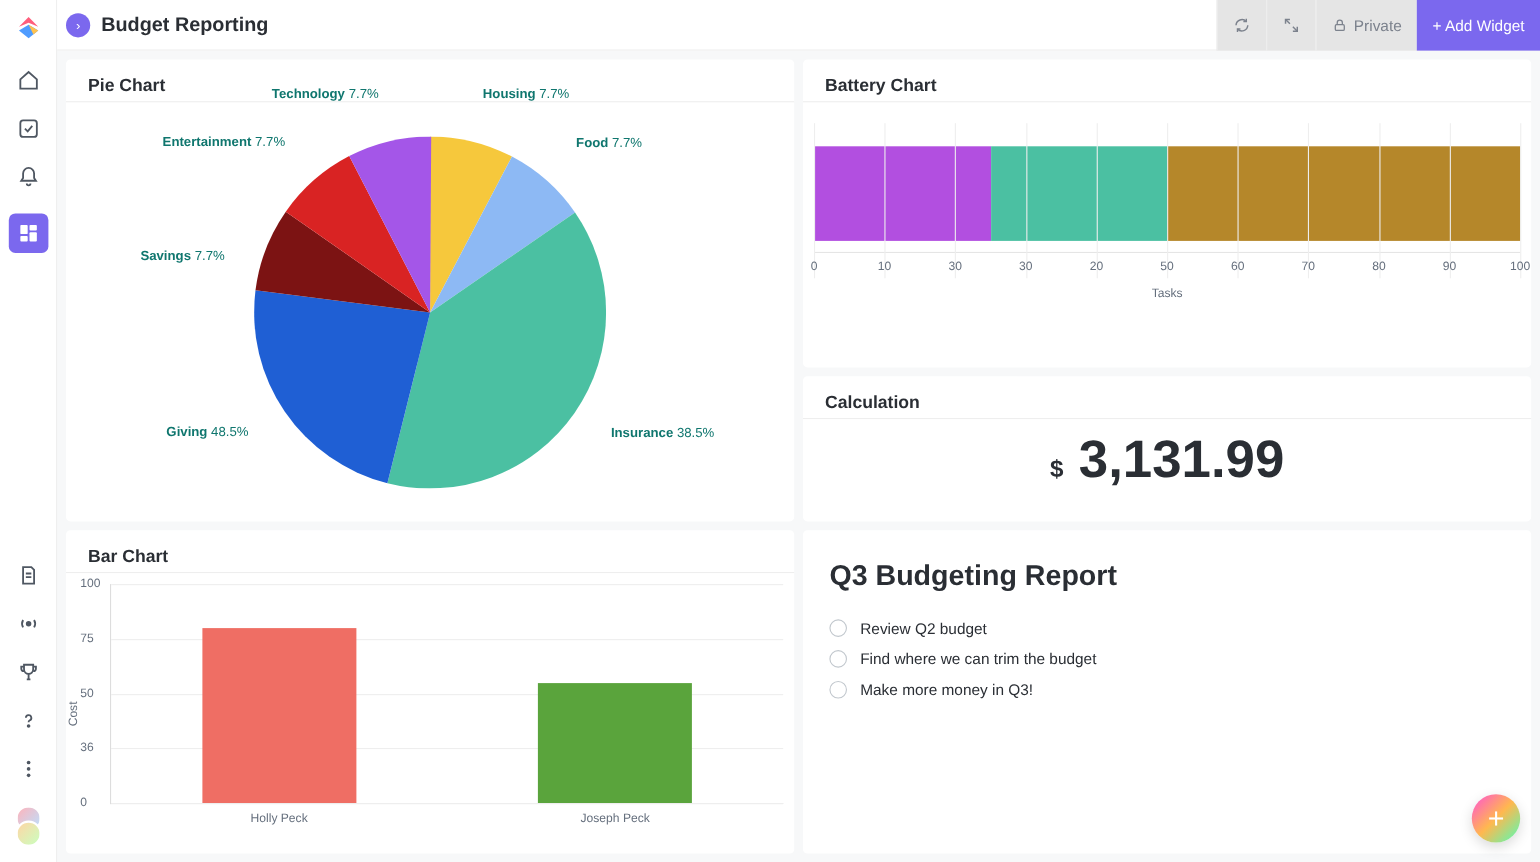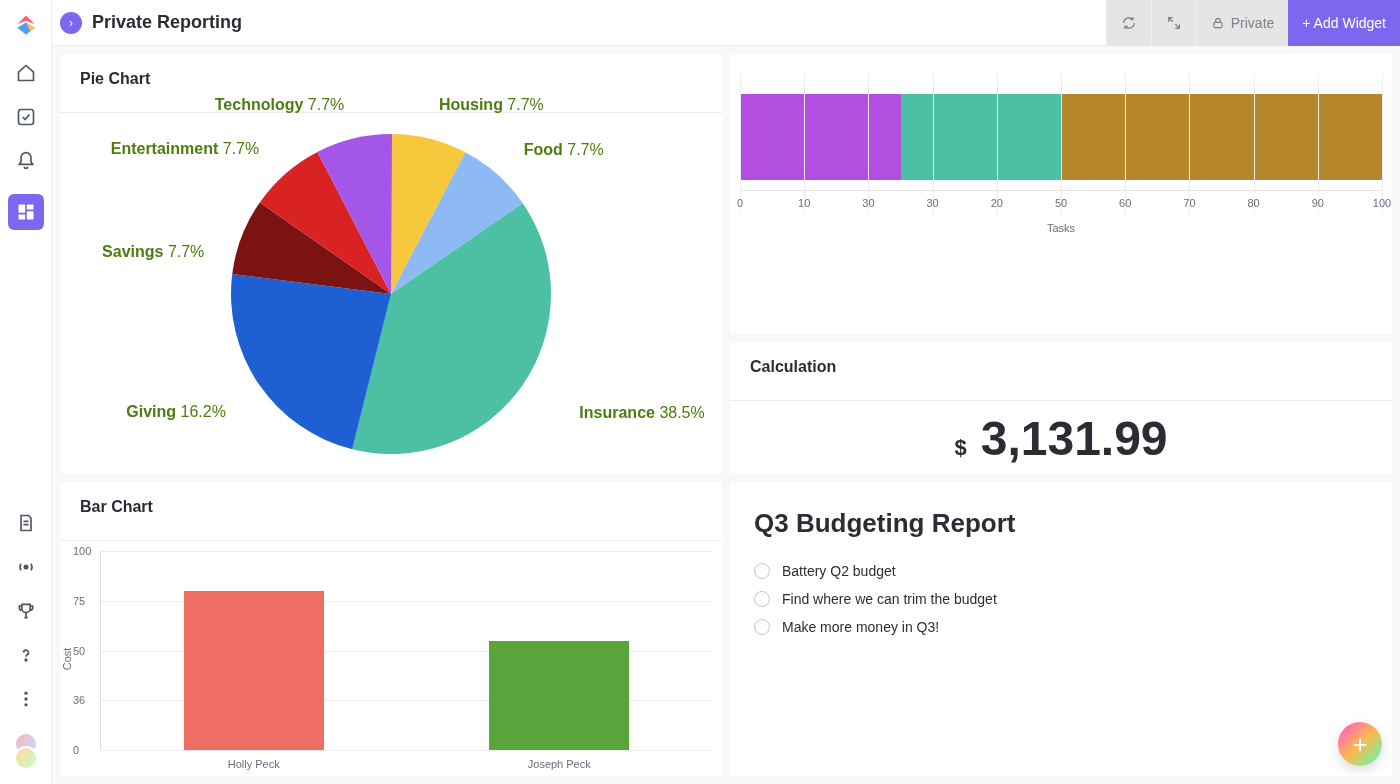--- a/index.html
+++ b/index.html
@@ -17,30 +17,30 @@
 
 .topbar { position:absolute; left:52px; top:0; right:0; height:46px; background:#fff; display:flex; align-items:center; padding:0 0 0 8px; border-bottom:1px solid #eee; }
 .topbar .collapse { width:22px; height:22px; border-radius:50%; background:#7b68ee; color:#fff; display:flex; align-items:center; justify-content:center; font-size:12px; margin-right:10px; cursor:pointer; }
 .topbar .title { font-size:18px; font-weight:700; color:#2a2e34; }
 .topbar .actions { margin-left:auto; display:flex; align-items:center; }
 .topbar .tb-btn { height:46px; padding:0 14px; display:flex; align-items:center; justify-content:center; border-left:1px solid #eee; color:#7c828d; font-size:14px; cursor:pointer; background:#e5e5e5; gap:6px; }
 .topbar .add-widget { background:#7b68ee; color:#fff; border:none; font-weight:500; }
 
 .grid { position:absolute; left:52px; top:46px; right:0; bottom:0; padding:8px; display:grid; grid-template-columns: 1fr 1fr; grid-template-rows: 420px 1fr; gap:8px; }
 .card { background:#fff; border-radius:4px; display:flex; flex-direction:column; }
-.card-header { padding:16px 20px 24px; font-size:16px; font-weight:700; color:#2a2e34; border-bottom:1px solid #eee; }
+.card-header { padding:16px 20px 4px; font-size:16px; font-weight:700; color:#2a2e34; border-bottom:1px solid #eee; }
 .card-body { flex:1; position:relative; padding:10px 14px; }
 
 .right-col { display:flex; flex-direction:column; gap:8px; }
 .battery-card { height:280px; }
 .calc-card { height:132px; }
 
 .pie-area { width:100%; height:100%; position:relative; }
 .pie-svg { position:absolute; left:50%; top:50%; transform:translate(-50%,-50%); }
-.pie-label { position:absolute; font-size:16px; font-weight:700; color:#4d7c0f; white-space:nowrap; }
+.pie-label { position:absolute; font-size:12px; font-weight:700; color:#0f766e; white-space:nowrap; }
 
 .battery-area { position:relative; height:100%; padding:40px 10px 0; }
 .battery-bar { height:86px; display:flex; width:100%; }
 .battery-seg { height:100%; }
 .battery-axis { position:relative; height:24px; margin-top:10px; border-top:1px solid #e5e5e5; }
 .battery-tick { position:absolute; font-size:11px; color:#656f7d; transform:translateX(-50%); top:6px; }
 .battery-gl { position:absolute; top:-118px; bottom:0; width:1px; background:#eee; }
 .battery-xlabel { text-align:center; font-size:11px; color:#656f7d; margin-top:8px; }
 
 .calc-value { display:flex; align-items:baseline; justify-content:center; height:100%; gap:14px; }
@@ -132,21 +132,21 @@
       </div>
     <div class="avatar-group">
         <div class="av av1"></div>
         <div class="av av2"></div>
       </div>
   </div>
 </div>
 
 <div class="topbar">
   <div class="collapse">›</div>
-  <div class="title">Private Reporting</div>
+  <div class="title">Budget Reporting</div>
   <div class="actions">
     <div class="tb-btn">
         <svg width="16" height="16" viewBox="0 0 24 24" fill="none" stroke="currentColor" stroke-width="2">
           <path d="M4 12 a8 8 0 0 1 14-5 M20 12 a8 8 0 0 1-14 5"></path>
           <path d="M18 3 v4 h-4 M6 21 v-4 h4"></path>
         </svg>
       </div>
     <div class="tb-btn">
         <svg width="16" height="16" viewBox="0 0 24 24" fill="none" stroke="currentColor" stroke-width="2">
           <path d="M4 10 V4 h6 M20 14 v6 h-6"></path>
@@ -175,30 +175,31 @@
           <path d="M 0 0 L 9.797174393178826e-15 -160 A 160 160 0 0 1 74.42417249239332 -141.63700981319283 Z" fill="#f6c83c"></path>
           <path d="M 0 0 L 74.42417249239332 -141.63700981319283 A 160 160 0 0 1 131.7652156205484 -90.76303186028105 Z" fill="#8db9f4"></path>
           <path d="M 0 0 L 131.7652156205484 -90.76303186028105 A 160 160 0 0 1 -38.81587692726515 155.22025543841696 Z" fill="#4bc0a2"></path>
           <path d="M 0 0 L -38.81587692726515 155.22025543841696 A 160 160 0 0 1 -158.73835221031646 -20.053317370288614 Z" fill="#1f5fd4"></path>
           <path d="M 0 0 L -158.73835221031646 -20.053317370288614 A 160 160 0 0 1 -131.1923374920724 -91.58914009513451 Z" fill="#7c1313"></path>
           <path d="M 0 0 L -131.1923374920724 -91.58914009513451 A 160 160 0 0 1 -73.53277769943814 -142.10183181016708 Z" fill="#d92323"></path>
           <path d="M 0 0 L -73.53277769943814 -142.10183181016708 A 160 160 0 0 1 1.0053030344894824 -159.99684173698193 Z" fill="#a456e8"></path>
         </svg>
         <div class="pie-label" style="left: 378.91px; top: -7.67679px; transform: translate(0px, -50%);">Housing <span style="font-weight:400">7.7%</span></div>
         <div class="pie-label" style="left: 463.733px; top: 36.894px; transform: translate(0px, -50%);">Food <span style="font-weight:400">7.7%</span></div>
-        <div class="pie-label" style="left: 495.349px; top: 300.471px; transform: translate(0px, -50%); margin-left: 24px;">Insurance <span style="font-weight:400">38.5%</span></div>
-        <div class="pie-label" style="left: 165.938px; top: 299.436px; transform: translate(-100%, -50%);">Giving <span style="font-weight:400">16.2%</span></div>
+        <div class="pie-label" style="left: 495.349px; top: 300.471px; transform: translate(0px, -50%);">Insurance <span style="font-weight:400">38.5%</span></div>
+        <div class="pie-label" style="left: 165.938px; top: 299.436px; transform: translate(-100%, -50%);">Giving <span style="font-weight:400">48.5%</span></div>
         <div class="pie-label" style="left: 144.359px; top: 114.631px; transform: translate(-100%, -50%); margin-top: 24px;">Savings <span style="font-weight:400">7.7%</span></div>
         <div class="pie-label" style="left: 199.21px; top: 36.063px; transform: translate(-100%, -50%);">Entertainment <span style="font-weight:400">7.7%</span></div>
         <div class="pie-label" style="left: 284.311px; top: -7.97398px; transform: translate(-100%, -50%);">Technology <span style="font-weight:400">7.7%</span></div>
       </div>
   </div>
 
   <div class="right-col" style="grid-row:1;grid-column:2;">
     <div class="card battery-card">
+      <div class="card-header">Battery Chart</div>
       <div class="card-body battery-area" id="battery-area">
           <div class="battery-bar">
             <div class="battery-seg" style="width:25%;background:#b24fe0"></div>
             <div class="battery-seg" style="width:25%;background:#4bc0a2"></div>
             <div class="battery-seg" style="width:50%;background:#b5872a"></div>
           </div>
           <div class="battery-axis">
             <div class="battery-gl" style="left:0%"></div>
             <div class="battery-tick" style="left:0%">0</div>
             <div class="battery-gl" style="left:10%"></div>
@@ -256,21 +257,21 @@
         </div>
       </div>
   </div>
 
   <div class="card" style="grid-row:2;grid-column:2;">
     <div class="card-body" style="padding:26px 24px;">
       <div class="q3-title">Q3 Budgeting Report</div>
       <div id="q3-list">
           <div class="q3-item">
             <span class="q3-radio"></span>
-            <span>Battery Q2 budget</span>
+            <span>Review Q2 budget</span>
           </div>
           <div class="q3-item">
             <span class="q3-radio"></span>
             <span>Find where we can trim the budget</span>
           </div>
           <div class="q3-item">
             <span class="q3-radio"></span>
             <span>Make more money in Q3!</span>
           </div>
         </div>

